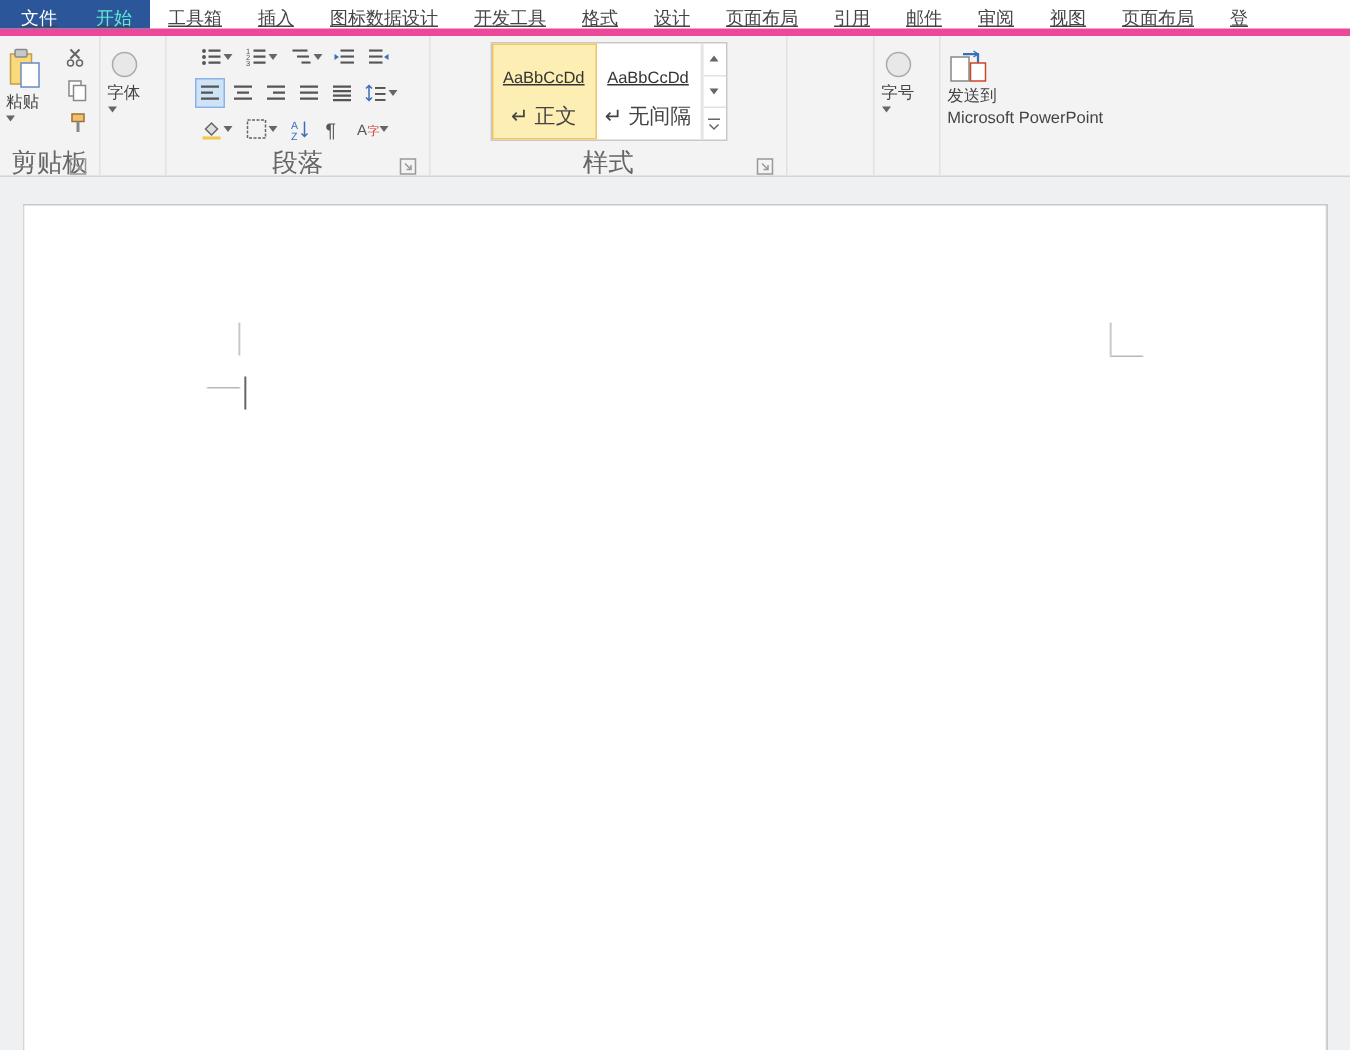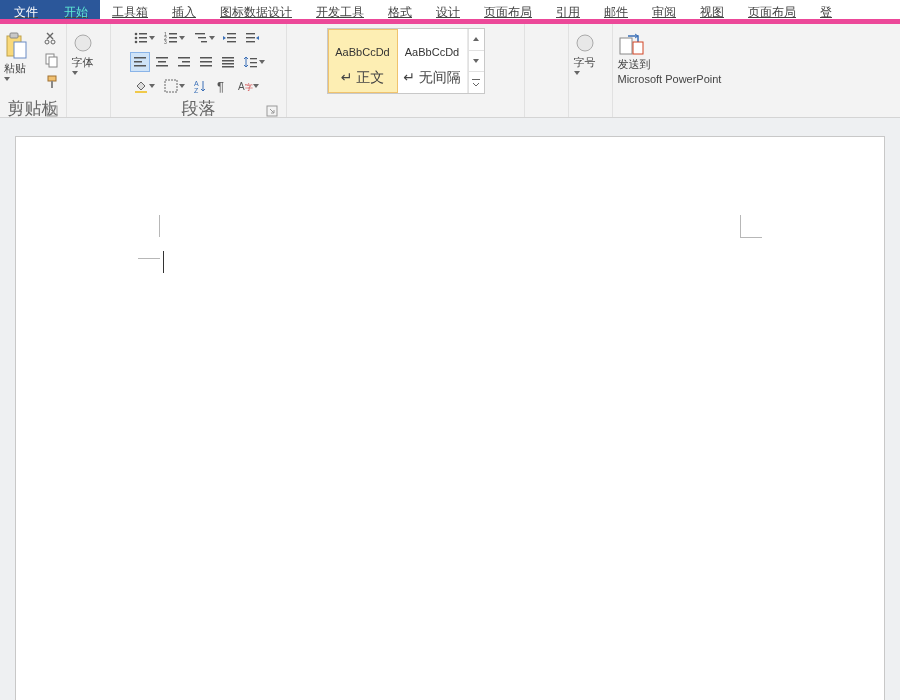--- a/index.html
+++ b/index.html
@@ -26,21 +26,21 @@
   .col { display: flex; flex-direction: column; gap: 2px; }
   .row { display: flex; align-items: center; gap: 2px; }
   .smbtn { width: 20px; height: 20px; display: flex; align-items: center; justify-content: center; cursor: pointer; }
   .smbtn.wider { width: 28px; }
   .smbtn svg { width: 16px; height: 16px; }
 
   
   .gallery { display: flex; border: 1px solid #c8c8c8; background: #fff; height: 66px; }
   .gallery-item { width: 70px; display: flex; flex-direction: column; align-items: center; justify-content: center; border-right: 1px solid #e8e8e8; cursor: pointer; }
   .gallery-item.sel { border: 1px solid #f0c36d; background: #fdeeb3; }
-  .gallery-item .preview { font-size: 11px; color: #333; height: 34px; display: flex; align-items: center; }
+  .gallery-item .preview { font-size: 11px; color: #333; height: 34px; display: flex; align-items: center; text-decoration: underline; }
   .gallery-item .preview.h1 { font-size: 20px; font-weight: bold; color: #1f3864; }
   .gallery-item .name { font-size: 14px; color: #444; }
   .gallery-scroll { width: 16px; display: flex; flex-direction: column; border-left: 1px solid #e1e1e1; }
   .gallery-scroll div { flex: 1; display: flex; align-items: center; justify-content: center; cursor: pointer; border-bottom: 1px solid #e1e1e1; }
   .gallery-scroll div:last-child { border-bottom: none; }
 
   
   .doc-area { background: #eef0f2; height: 582px; overflow: auto; padding-top: 18px; display: flex; justify-content: center; }
   .page { width: 870px; min-height: 1100px; background: #fff; border: 1px solid #c8c8c8; position: relative; }
   .margin-mark { position: absolute; width: 22px; height: 22px; border-color: #b7b7b7; }
@@ -295,27 +295,34 @@
             </div>
           <div>
               <svg width="10" height="10" viewBox="0 0 10 10">
                 <rect x="1" y="1" width="8" height="1" fill="#666"></rect>
                 <path d="M2 5 L5 8 L8 5" stroke="#666" fill="none"></path>
               </svg>
             </div>
         </div>
       </div>
     </div>
+    <div class="group-label">
+      <span>样式</span>
+      <span class="launcher"><svg viewBox="0 0 12 12">
+            <rect x="1" y="1" width="10" height="10" fill="none" stroke="#999"></rect>
+            <path d="M4 4 L8 8 M8 5 V8 H5" stroke="#999" fill="none"></path>
+          </svg></span>
+    </div>
   </div>
 
   <div class="group" style="width:44px;">
     <div class="group-label"></div>
   </div>
 
-  <div class="group" style="width:44px;">
+  <div class="group" style="width:44px;margin-left:14px;">
     <div class="group-body">
       <div class="bigbtn" style="width:34px;">
         <svg width="22" height="22" viewBox="0 0 22 22">
             <circle cx="11" cy="11" r="8" fill="#e8e8e8" stroke="#aaa"></circle>
           </svg>
         <span class="lbl">字号</span>
         <span class="caret-down"></span>
       </div>
     </div>
     <div class="group-label"></div>

